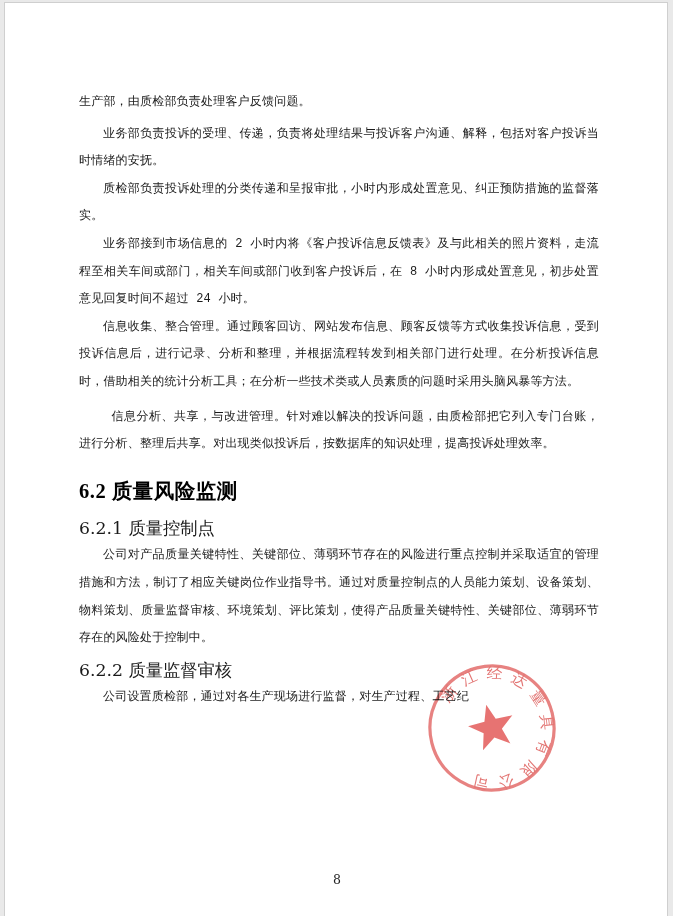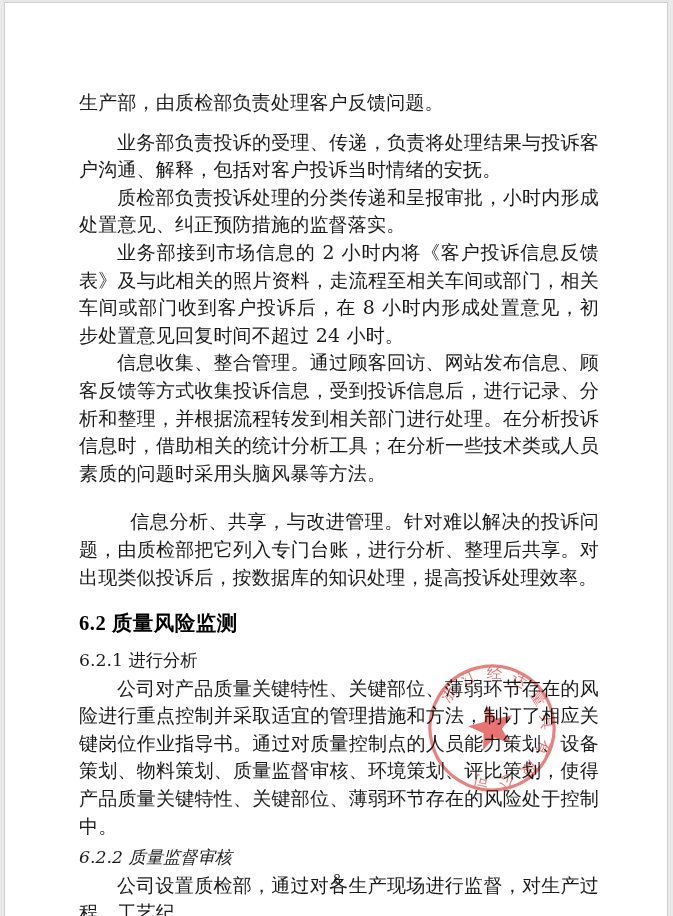--- a/index.html
+++ b/index.html
@@ -19,31 +19,32 @@
     box-sizing:border-box;
     overflow:hidden;
   }
   .content{
     position:relative;
     padding:86px 68px 0 74px;
     color:#1a1a1a;
   }
   .para{
     margin:0;
-    font-size:19px;
+    font-size:12px;
     line-height:27.6px;
     text-align:justify;
     text-justify:inter-character;
     letter-spacing:0.2px;
+    font-family:Liberation Mono, monospace;
   }
   .indent{text-indent:2em;}
   .indent-more{text-indent:2.7em;}
-  .mt4{margin-top:12px;}
-  .mt5{margin-top:21px;}
-  .mt3{margin-top:3px;font-style:italic;}
+  .mt4{margin-top:4px;}
+  .mt5{margin-top:7px;}
+  .mt3{margin-top:3px;}
   .section-h2{
     margin:19px 0 11px 0;
     font-family:Liberation Serif, serif;
     font-weight:700;
     font-size:20.5px;
     line-height:26px;
     color:#000;
     letter-spacing:0.5px;
   }
   .section-h3{
@@ -86,21 +87,21 @@
 
 <div class="page">
   <div class="content">
     <p class="para">生产部，由质检部负责处理客户反馈问题。</p>
     <p class="para indent mt4">业务部负责投诉的受理、传递，负责将处理结果与投诉客户沟通、解释，包括对客户投诉当时情绪的安抚。</p>
     <p class="para indent">质检部负责投诉处理的分类传递和呈报审批，小时内形成处置意见、纠正预防措施的监督落实。</p>
     <p class="para indent">业务部接到市场信息的 2 小时内将《客户投诉信息反馈表》及与此相关的照片资料，走流程至相关车间或部门，相关车间或部门收到客户投诉后，在 8 小时内形成处置意见，初步处置意见回复时间不超过 24 小时。</p>
     <p class="para indent">信息收集、整合管理。通过顾客回访、网站发布信息、顾客反馈等方式收集投诉信息，受到投诉信息后，进行记录、分析和整理，并根据流程转发到相关部门进行处理。在分析投诉信息时，借助相关的统计分析工具；在分析一些技术类或人员素质的问题时采用头脑风暴等方法。</p>
     <p class="para indent-more mt5">信息分析、共享，与改进管理。针对难以解决的投诉问题，由质检部把它列入专门台账，进行分析、整理后共享。对出现类似投诉后，按数据库的知识处理，提高投诉处理效率。</p>
     <h2 class="section-h2">6.2 质量风险监测</h2>
-    <h3 class="section-h3">6.2.1 进行分析</h3>
+    <h3 class="section-h3">6.2.1 质量控制点</h3>
     <p class="para indent">公司对产品质量关键特性、关键部位、薄弱环节存在的风险进行重点控制并采取适宜的管理措施和方法，制订了相应关键岗位作业指导书。通过对质量控制点的人员能力策划、设备策划、物料策划、质量监督审核、环境策划、评比策划，使得产品质量关键特性、关键部位、薄弱环节存在的风险处于控制中。</p>
     <h3 class="section-h3 mt3">6.2.2 质量监督审核</h3>
     <p class="para indent">公司设置质检部，通过对各生产现场进行监督，对生产过程、工艺纪</p>
   </div>
 
   <svg class="stamp" width="138" height="138" viewBox="0 0 138 138" aria-hidden="true">
     <g transform="rotate(-14 69 69)">
       <circle class="stamp-ring" cx="69" cy="69" r="62"></circle>
       <path class="stamp-star" d="M69,45 L74.8,61 L91.8,61.6 L78.4,72.1 L83.1,88.4 L69,78.9 L54.9,88.4 L59.6,72.1 L46.2,61.6 L63.2,61 Z"></path>
       <path id="sealArc" d="M19,69 a50,50 0 1,1 100,0 a50,50 0 1,1 -100,0" fill="none"></path>

